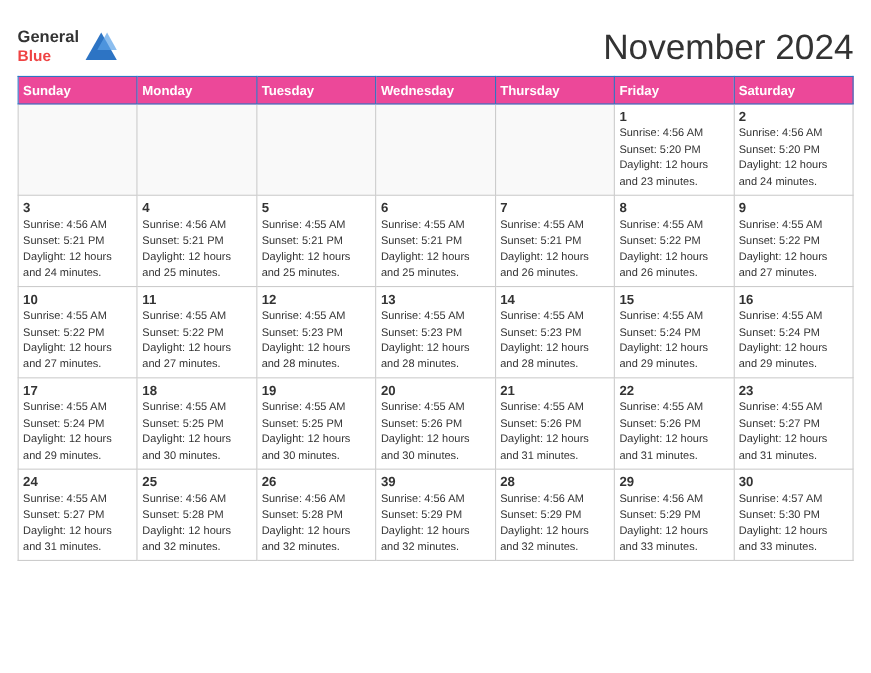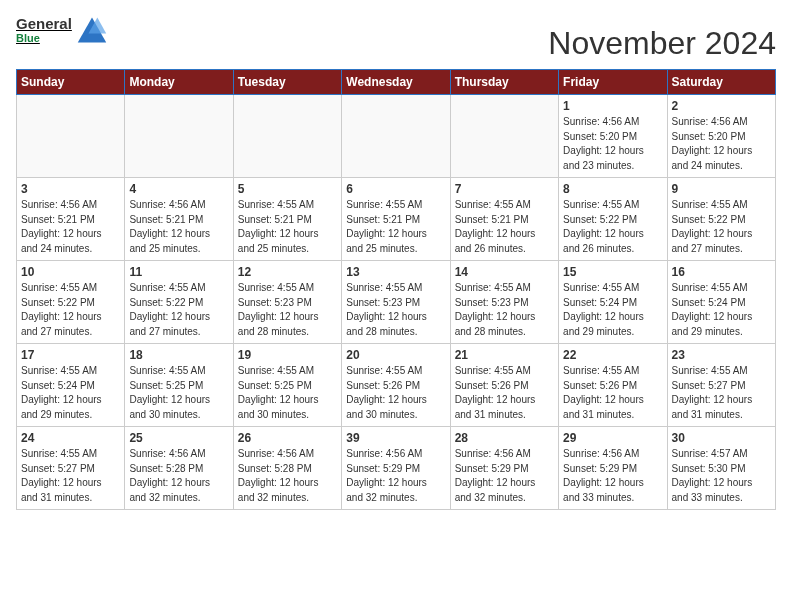--- a/index.html
+++ b/index.html
@@ -18,37 +18,36 @@
     .header {
       display: flex;
       justify-content: space-between;
       align-items: flex-start;
       margin-bottom: 8px;
     }
     .logo {
       display: flex;
       align-items: center;
       gap: 2px;
-      margin-top: 4px;
-      text-decoration: underline;
+      margin-top: 16px;
     }
     .logo-text {
       display: flex;
       flex-direction: column;
       line-height: 1.1;
     }
     .logo-general {
       font-size: 15px;
       font-weight: bold;
       color: #333;
     }
     .logo-blue {
-      font-size: 11px;
+      font-size: 14px;
       font-weight: bold;
-      color: #15803d;
+      color: #ef4444;
     }
     .logo-icon {
       width: 32px;
       height: 32px;
       margin-left: 2px;
     }
     .title-block {
       text-align: right;
     }
     .month-title {
@@ -62,21 +61,21 @@
       font-size: 14px;
       color: #555;
       margin-top: 2px;
     }
     .calendar {
       width: 100%;
       border-collapse: collapse;
       font-size: 11px;
     }
     .calendar th {
-      background: #7f1d1d;
+      background: #ec4899;
       color: #fff;
       padding: 5px 4px;
       text-align: left;
       font-size: 12px;
       font-weight: bold;
       border: 1px solid #2d74c4;
     }
     .calendar td {
       border: 1px solid #ccc;
       vertical-align: top;

